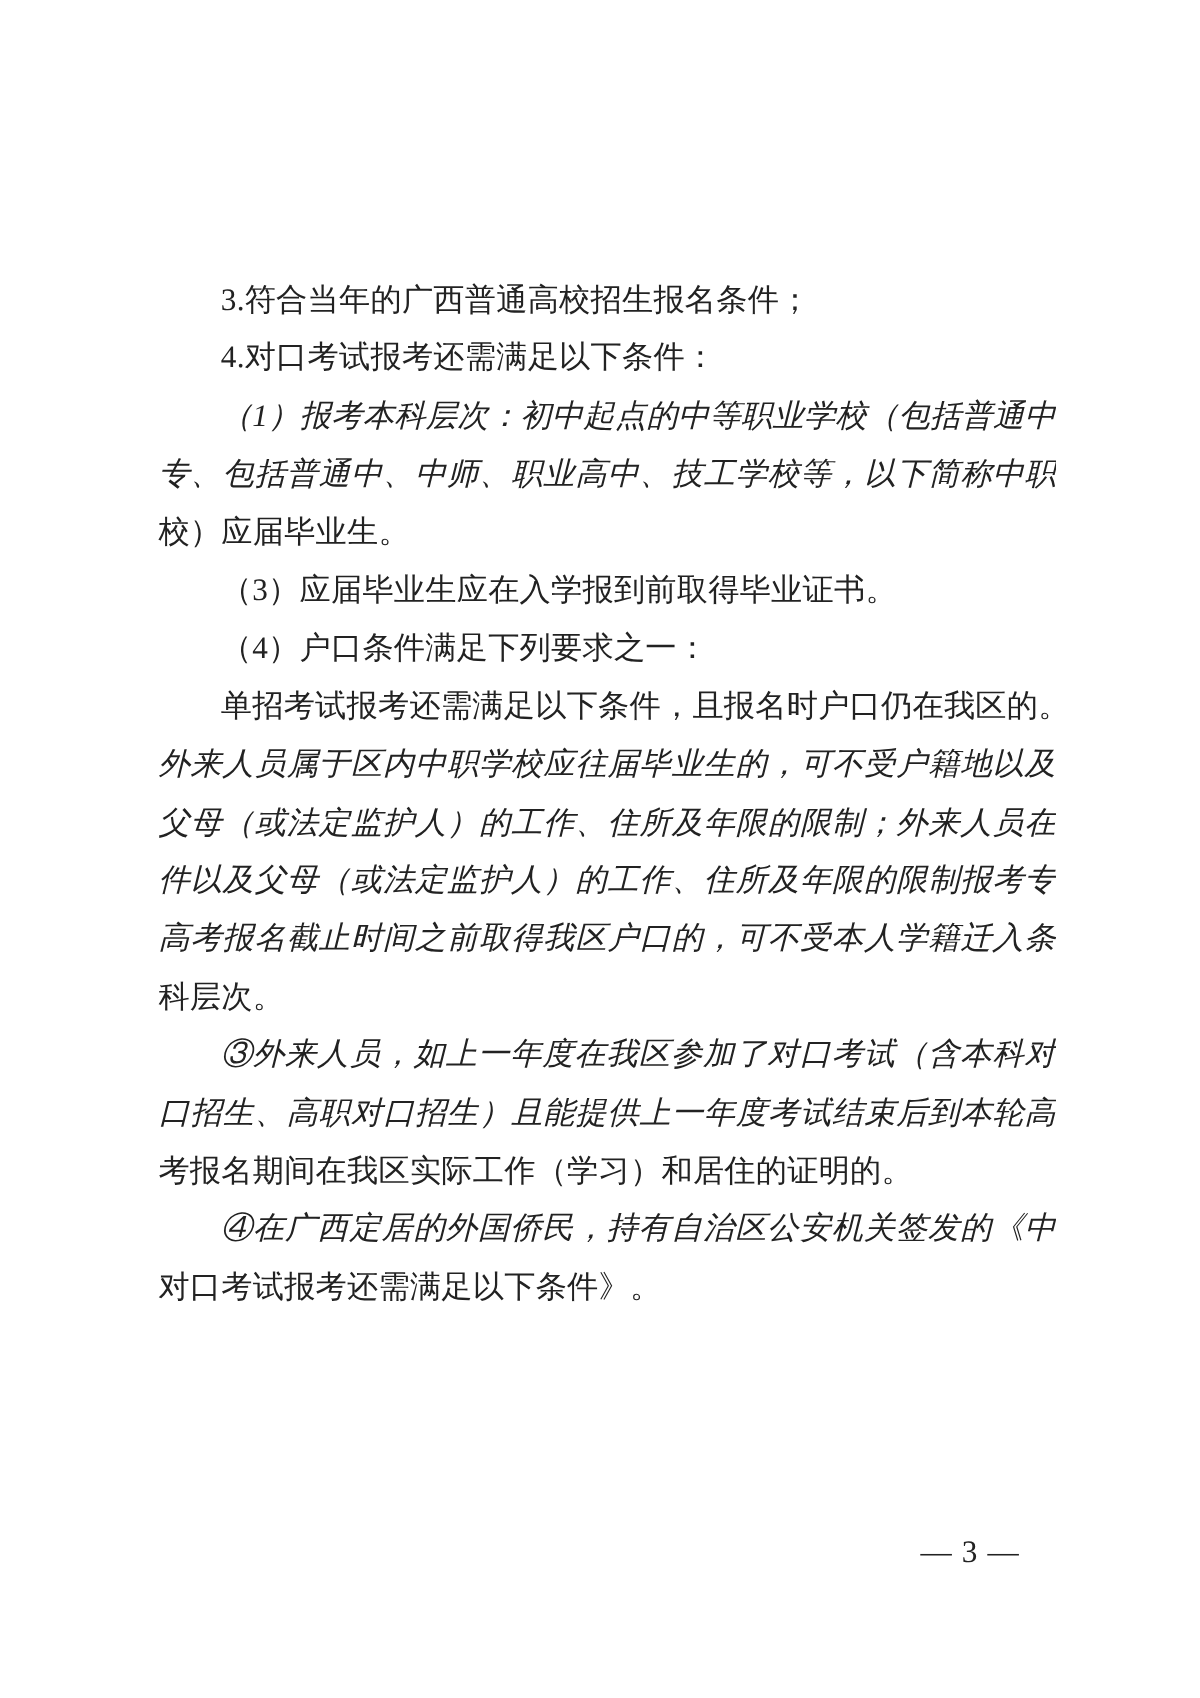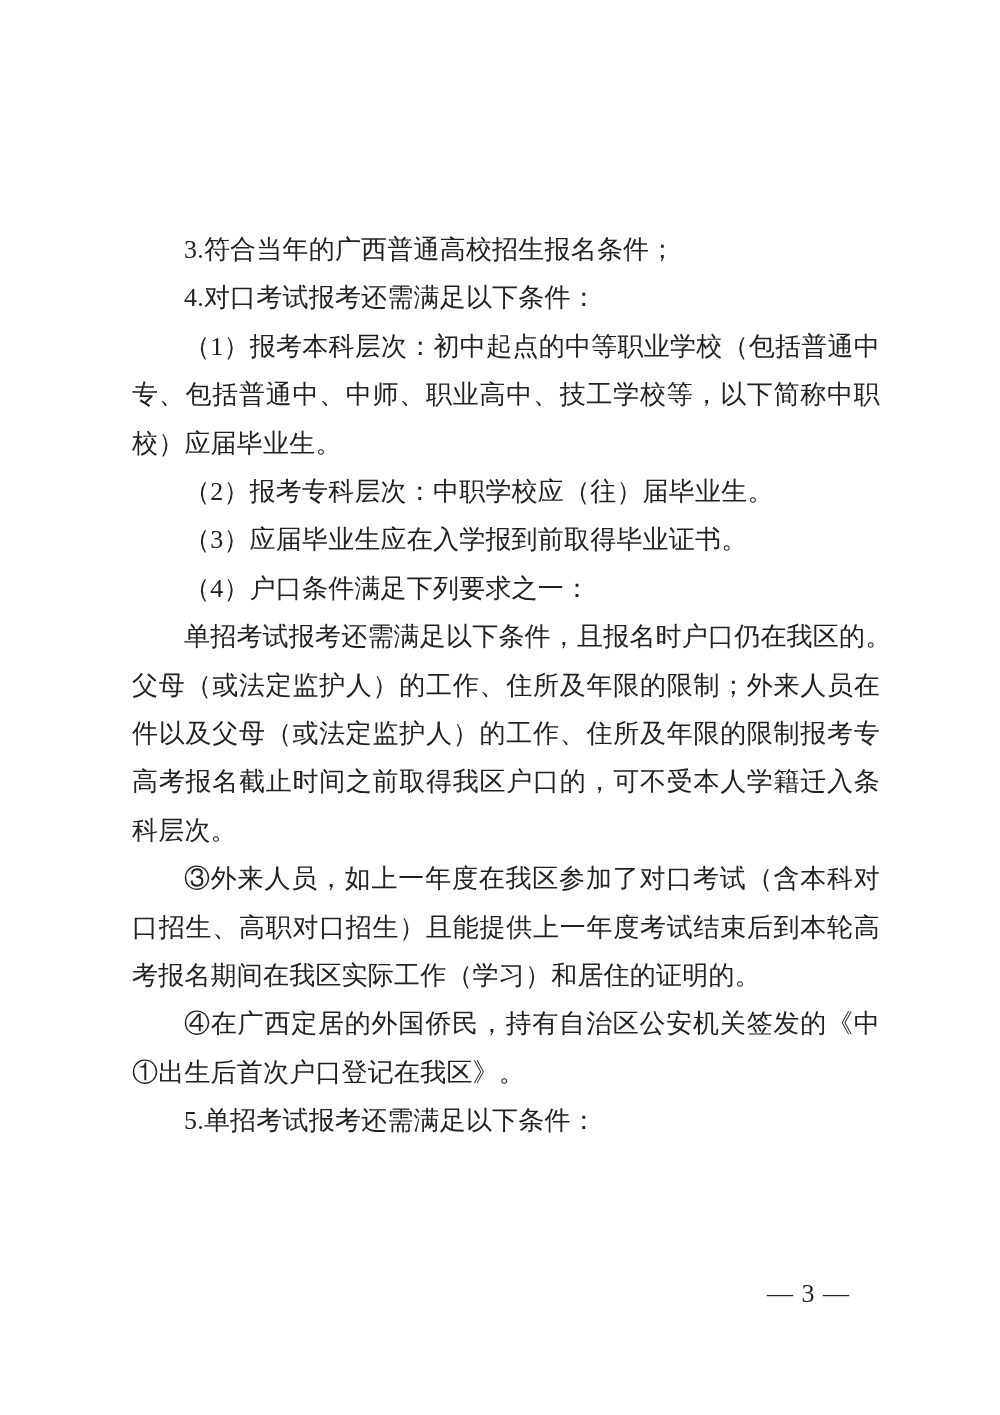--- a/index.html
+++ b/index.html
@@ -29,20 +29,21 @@
   .line {
     white-space: nowrap;
     text-align: left;
   }
   .line.fill {
     white-space: normal;
     text-align: justify;
     text-align-last: justify;
     overflow: hidden;
     height: 48.4px;
+    font-style: italic;
   }
   .line.indent {
     text-indent: 2em;
   }
   .page-number {
     position: absolute;
     top: 1243px;
     right: 150px;
     font-size: 26px;
     letter-spacing: 1px;
@@ -52,29 +53,28 @@
 </head>
 <body>
 
 <div class="page">
   <div class="doc-body" id="doc-body">
       <div class="line indent">3.符合当年的广西普通高校招生报名条件；</div>
       <div class="line indent">4.对口考试报考还需满足以下条件：</div>
       <div class="line indent fill">（1）报考本科层次：初中起点的中等职业学校（包括普通中</div>
       <div class="line fill">专、包括普通中、中师、职业高中、技工学校等，以下简称中职学</div>
       <div class="line">校）应届毕业生。</div>
-      <div class="line indent">（2）报考专科层次：中职学校应（往）届毕业生。</div>
       <div class="line indent">（3）应届毕业生应在入学报到前取得毕业证书。</div>
       <div class="line indent">（4）户口条件满足下列要求之一：</div>
       <div class="line indent">单招考试报考还需满足以下条件，且报名时户口仍在我区的。</div>
+      <div class="line fill">外来人员属于区内中职学校应往届毕业生的，可不受户籍地以及</div>
       <div class="line fill">父母（或法定监护人）的工作、住所及年限的限制；外来人员在</div>
       <div class="line fill">件以及父母（或法定监护人）的工作、住所及年限的限制报考专</div>
       <div class="line fill">高考报名截止时间之前取得我区户口的，可不受本人学籍迁入条</div>
       <div class="line">科层次。</div>
       <div class="line indent fill">③外来人员，如上一年度在我区参加了对口考试（含本科对</div>
       <div class="line fill">口招生、高职对口招生）且能提供上一年度考试结束后到本轮高</div>
       <div class="line">考报名期间在我区实际工作（学习）和居住的证明的。</div>
       <div class="line indent fill">④在广西定居的外国侨民，持有自治区公安机关签发的《中</div>
-      <div class="line">①出生后首次户口登记在我区》。</div>
-      <div class="line indent">5.单招考试报考还需满足以下条件：</div>
+      <div class="line">对口考试报考还需满足以下条件》。</div>
     </div>
   <div class="page-number">— 3 —</div>
 </div>
 
 </body></html>

